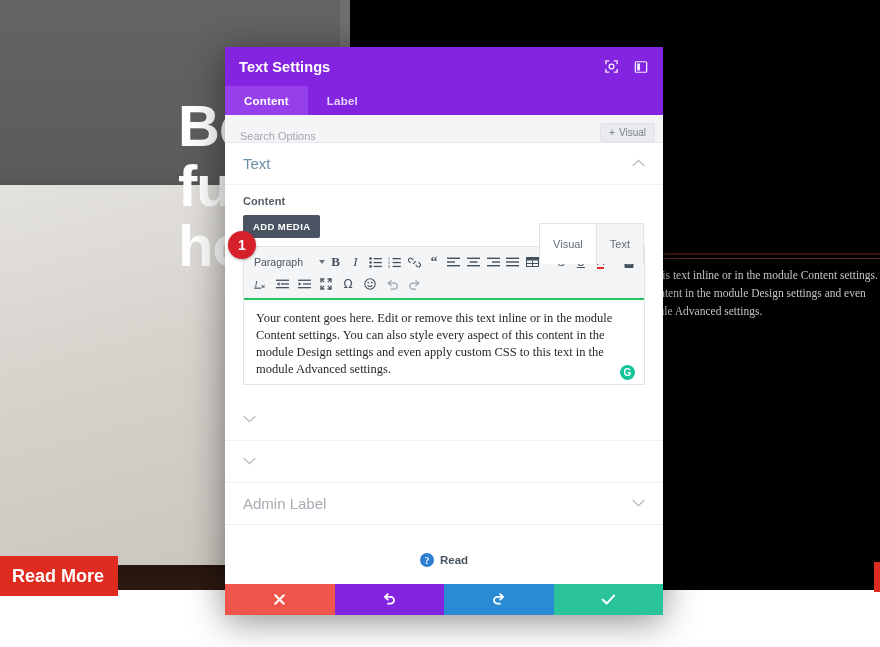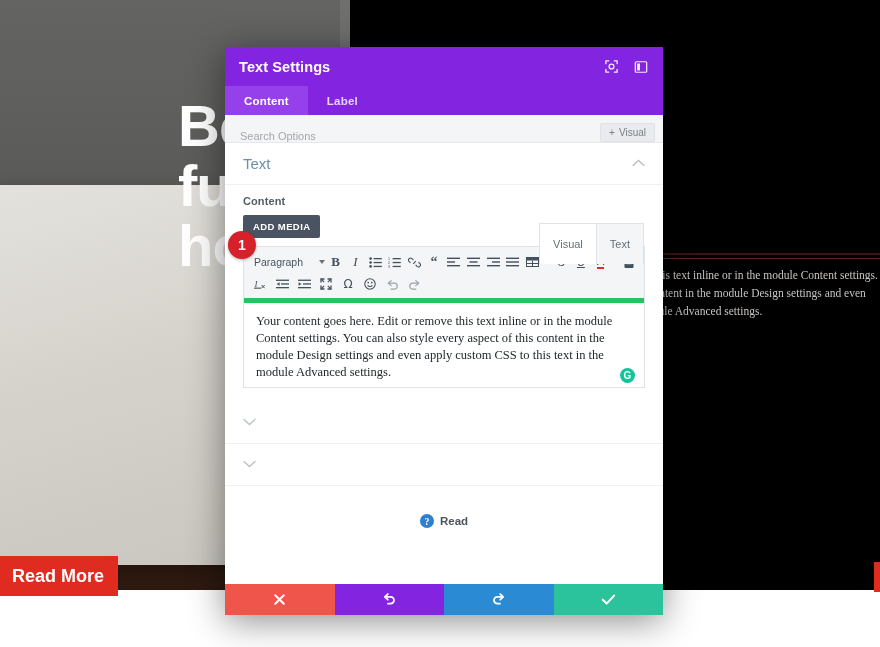--- a/index.html
+++ b/index.html
@@ -364,21 +364,21 @@
     border: 1px solid #dfe3e8;
     border-bottom: none;
     cursor: pointer;
     font-family: "Liberation Sans", sans-serif;
   }
   .vt-tab.active { background: #ffffff; }
   .vt-tab + .vt-tab { margin-left: -1px; }
 
   .toolbar {
     background: #f4f5f7;
-    border-bottom: 5px solid #22c55e;
+    border-bottom: 2px solid #22c55e;
     padding: 4px 6px 3px 6px;
   }
   .tb-row {
     display: flex;
     align-items: center;
     gap: 2px;
     min-height: 22px;
   }
   .tb-btn {
     width: 20px; height: 20px;
@@ -777,20 +777,28 @@
       </div>
 
       <div class="section-head collapsed">
         <div class="chev">
           <svg width="13" height="8" viewBox="0 0 13 8">
             <path d="M1 1.5L6.5 6.5L12 1.5" fill="none" stroke="#b9bfc6" stroke-width="1.3" stroke-linecap="round"></path>
           </svg>
         </div>
       </div>
 
+      <div class="section-head collapsed">
+        <div class="label">Admin Label</div>
+        <div class="chev">
+          <svg width="13" height="8" viewBox="0 0 13 8">
+            <path d="M1 1.5L6.5 6.5L12 1.5" fill="none" stroke="#b9bfc6" stroke-width="1.3" stroke-linecap="round"></path>
+          </svg>
+        </div>
+      </div>
 
       <div class="help-row">
         <div class="help-icon">?</div>
         <div class="help-text">Read</div>
       </div>
     </div>
 
     <div class="modal-footer">
       <div class="fbtn cancel">
         <svg width="13" height="13" viewBox="0 0 14 14">

